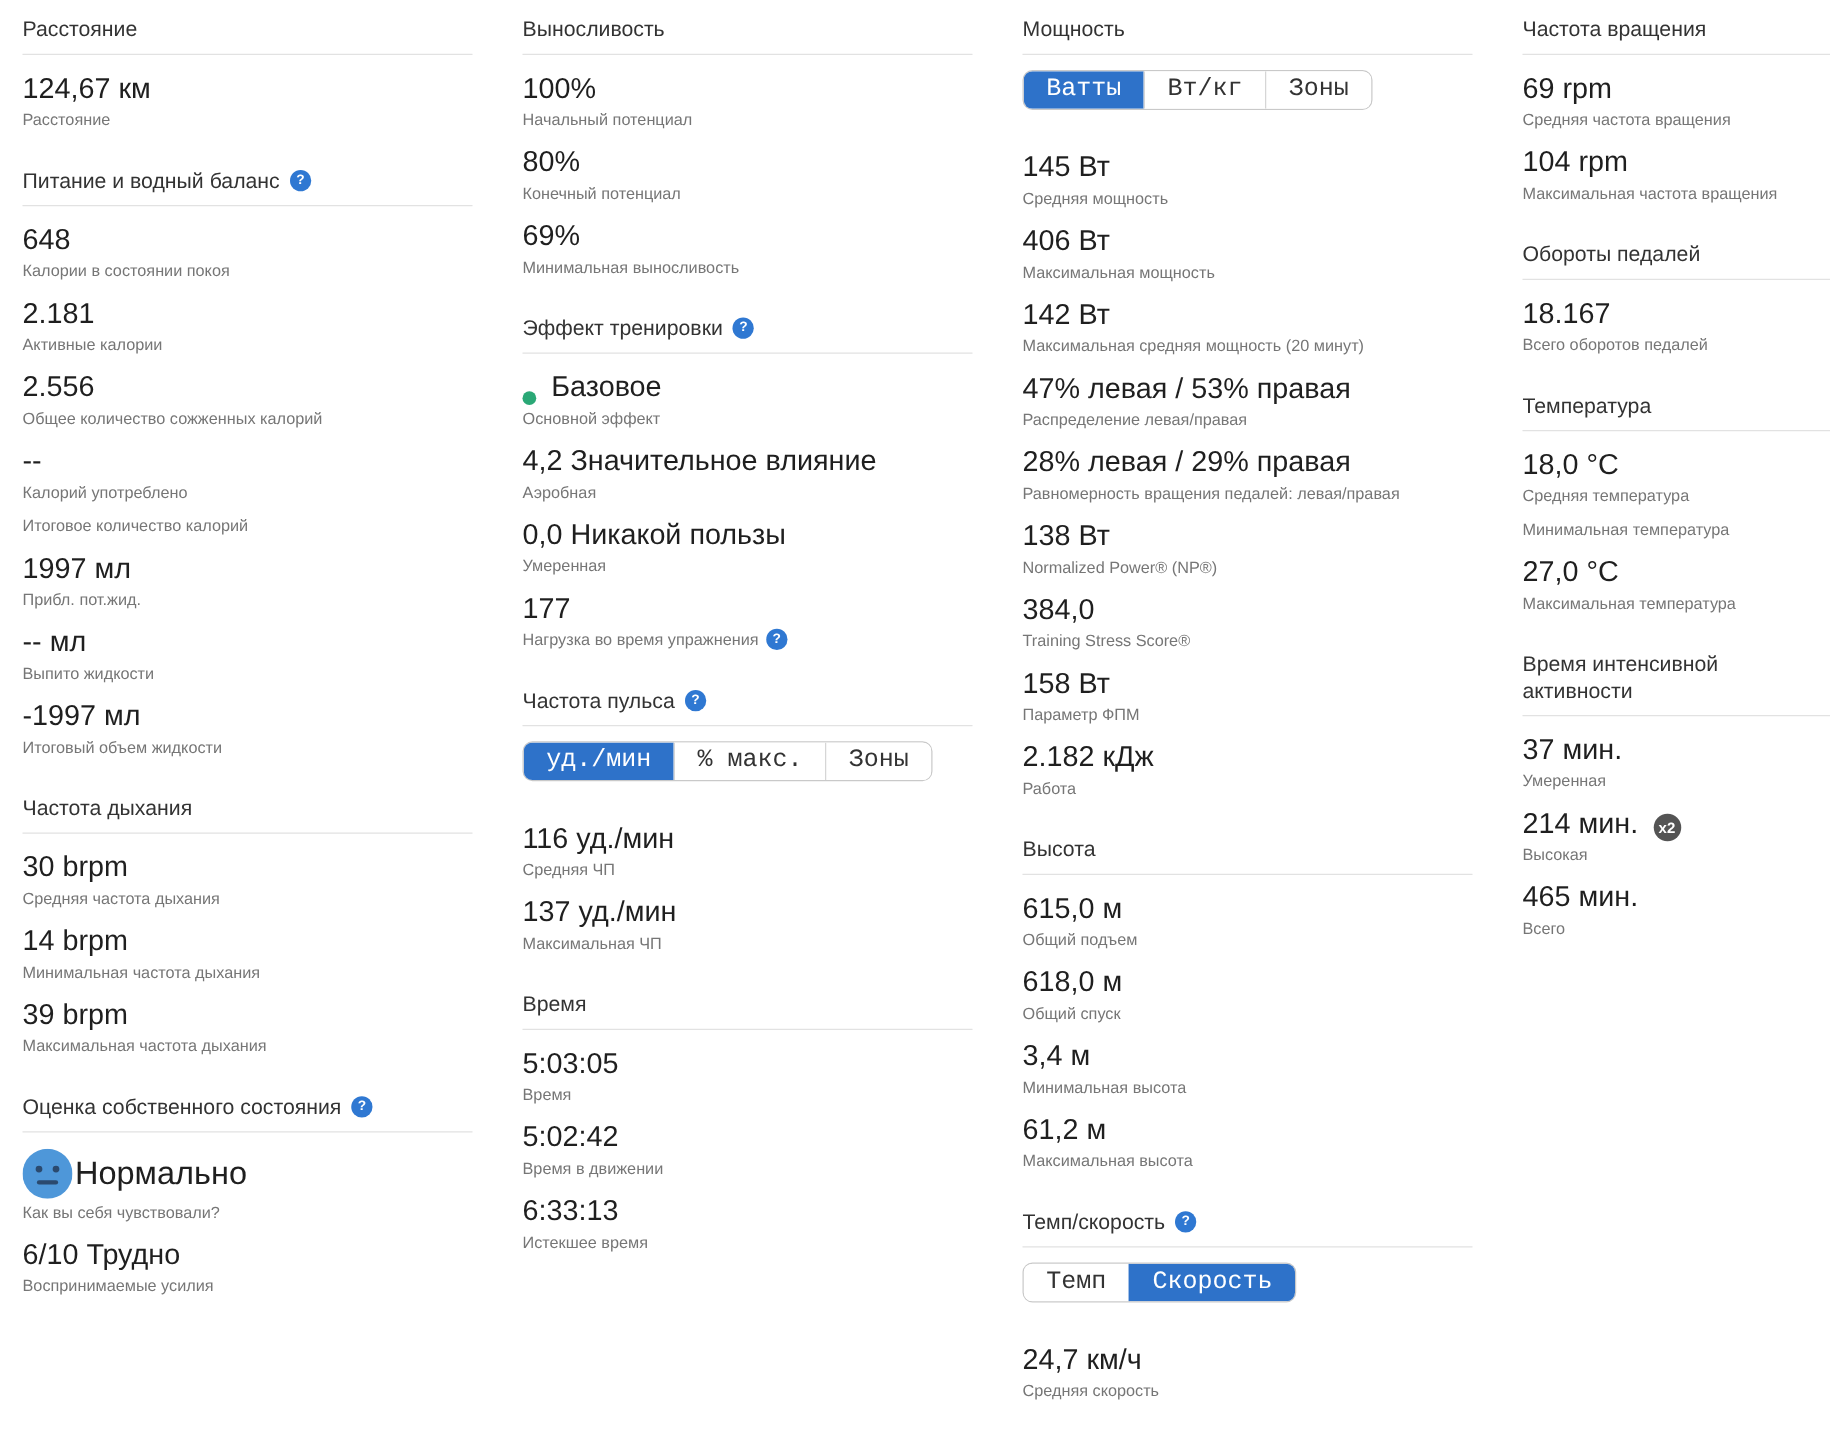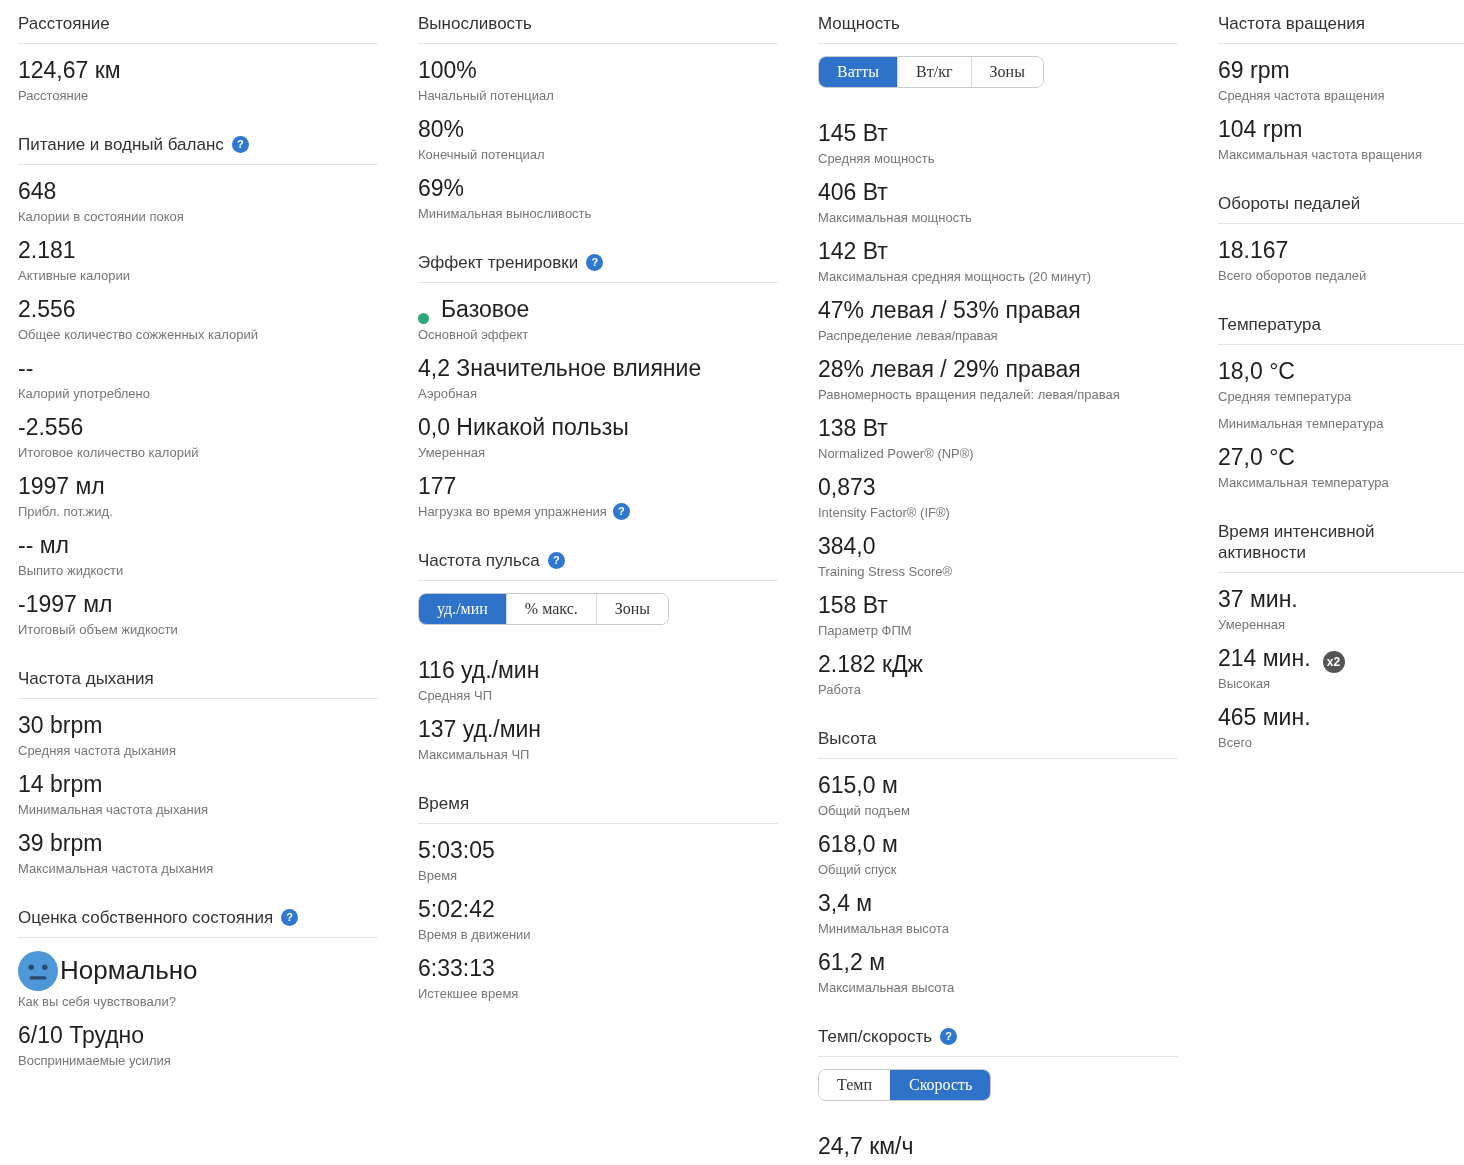--- a/index.html
+++ b/index.html
@@ -32,23 +32,23 @@
   .metric-value-lg { font-size: 26px; line-height: 42px; gap: 2px; }
   .metric-label {
     font-size: 13px; line-height: 17px; color: #767676;
     margin-top: 2px; display: flex; align-items: center; gap: 6px;
   }
   .tabs {
     display: inline-flex; border: 1px solid #c9c9c9; border-radius: 8px;
     overflow: hidden; background: #fff; margin-bottom: 30px; margin-top: 1px;
   }
   .tab {
-    font-size: 16px; color: #333; background: #fff; border: none;
+    font-size: 20px; color: #333; background: #fff; border: none;
     border-left: 1px solid #d6d6d6; padding: 7px 18px; line-height: 16px;
-    font-family: Liberation Serif, serif; cursor: pointer;
+    font-family: Liberation Mono, monospace; cursor: pointer;
   }
   .tab:first-child { border-left: none; }
   .tab.selected { background: #2e72c9; color: #fff; border-left-color: #2e72c9; }
   .help-icon {
     width: 17px; height: 17px; min-width: 17px; border-radius: 50%;
     background: #2f78d2; color: #fff; font-size: 11px; font-weight: bold;
     display: inline-flex; align-items: center; justify-content: center;
     line-height: 1; cursor: pointer; user-select: none;
   }
   .green-dot {
@@ -112,23 +112,20 @@
         </div>
         <div class="metric">
           <div class="metric-value">
             <span>--</span>
           </div>
           <div class="metric-label">
             <span>Калорий употреблено</span>
           </div>
         </div>
         <div class="metric">
-          <div class="metric-value">
-            <span>-2.556</span>
-          </div>
           <div class="metric-label">
             <span>Итоговое количество калорий</span>
           </div>
         </div>
         <div class="metric">
           <div class="metric-value">
             <span>1997 мл</span>
           </div>
           <div class="metric-label">
             <span>Прибл. пот.жид.</span>
@@ -377,27 +374,20 @@
           </div>
         </div><div class="metric">
           <div class="metric-value">
             <span>138 Вт</span>
           </div>
           <div class="metric-label">
             <span>Normalized Power® (NP®)</span>
           </div>
         </div><div class="metric">
           <div class="metric-value">
-            <span>0,873</span>
-          </div>
-          <div class="metric-label">
-            <span>Intensity Factor® (IF®)</span>
-          </div>
-        </div><div class="metric">
-          <div class="metric-value">
             <span>384,0</span>
           </div>
           <div class="metric-label">
             <span>Training Stress Score®</span>
           </div>
         </div><div class="metric">
           <div class="metric-value">
             <span>158 Вт</span>
           </div>
           <div class="metric-label">

